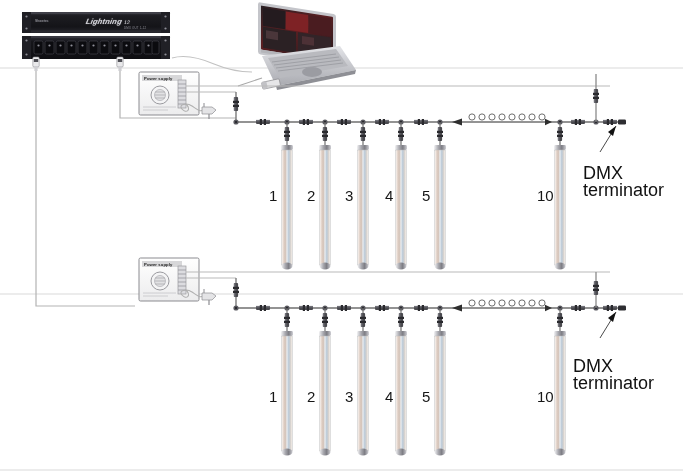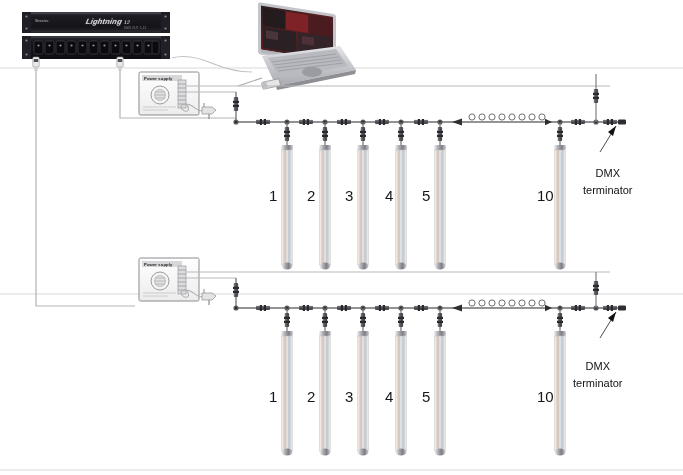--- a/index.html
+++ b/index.html
@@ -20,24 +20,24 @@
     font-family:"Liberation Sans", sans-serif;
     white-space:nowrap;
     user-select:none;
   }
   .tubenum{
     font-size:15px;
     font-weight:400;
     color:#161616;
   }
   .termlbl{
-    font-size:11px;
+    font-size:18px;
     line-height:17px;
     color:#111;
-    text-align:center;
+    text-align:left;
   }
   .psu-cap{
     position:absolute;
     font-size:4.2px;
     font-weight:bold;
     color:#222;
     letter-spacing:.1px;
     white-space:nowrap;
   }
   .rack-brand{

